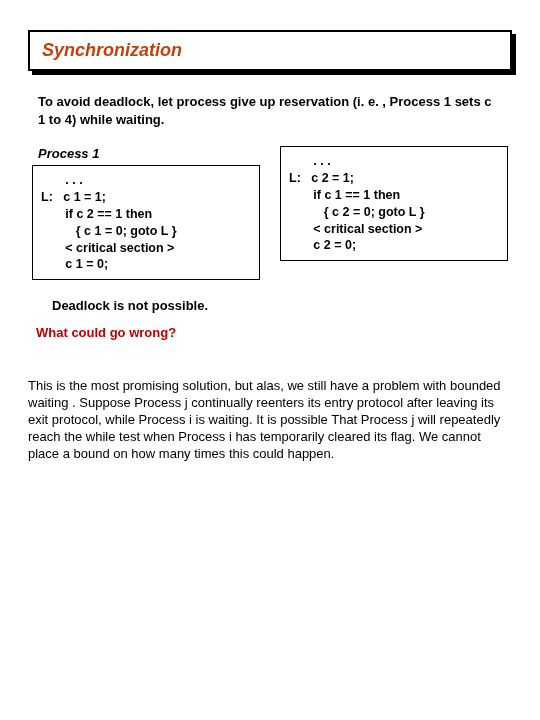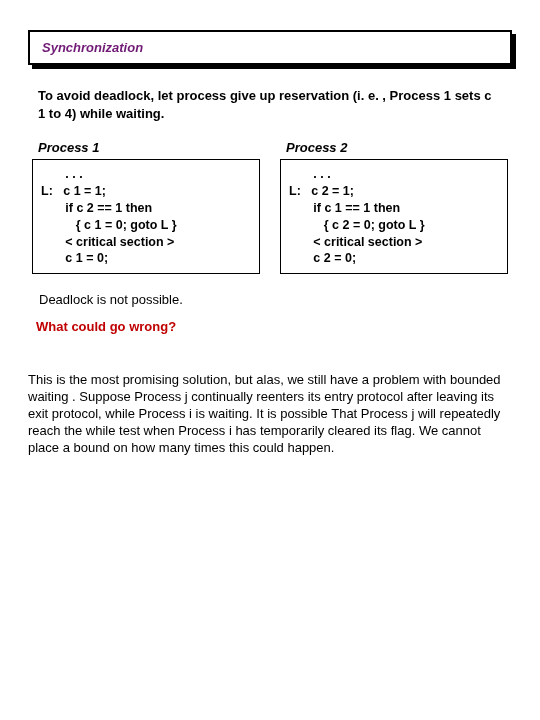--- a/index.html
+++ b/index.html
@@ -15,24 +15,24 @@
     padding: 30px 28px 10px 28px;
   }
   .title-box {
     border: 2px solid #000;
     box-shadow: 4px 4px 0 #000;
     padding: 8px 12px;
     margin-bottom: 22px;
     background: #fff;
   }
   .title-text {
-    color: #701a75;
+    color: #c2410c;
     font-weight: bold;
     font-style: italic;
-    font-size: 13px;
+    font-size: 18px;
   }
   .intro {
     font-weight: bold;
     margin: 0 10px 18px 10px;
     line-height: 1.35;
   }
   .proc-row {
     display: flex;
     gap: 20px;
     margin: 0 4px 18px 4px;
@@ -50,22 +50,22 @@
   .code-box {
     border: 1px solid #000;
     padding: 6px 8px 6px 8px;
     font-weight: bold;
     font-size: 12.5px;
     line-height: 1.35;
     white-space: pre;
     font-family: Arial, Helvetica, sans-serif;
   }
   .stmt {
-    font-weight: normal;
-    margin: 0 10px 12px 11px;
+    font-weight: bold;
+    margin: 0 10px 12px 24px;
   }
   .question {
     color: #c00000;
     font-weight: bold;
     margin: 0 10px 0 8px;
   }
   .notes {
     padding: 28px 28px 40px 28px;
     font-size: 13px;
     line-height: 1.3;
@@ -86,21 +86,20 @@
     <div class="proc-col">
       <div class="proc-title">Process 1</div>
       <div class="code-box">       . . .
 L:   c 1 = 1;
        if c 2 == 1 then
           { c 1 = 0; goto L }
        &lt; critical section &gt;
        c 1 = 0;</div>
     </div>
     <div class="proc-col">
-      <div class="proc-title">Process 2</div>
       <div class="code-box">       . . .
 L:   c 2 = 1;
        if c 1 == 1 then
           { c 2 = 0; goto L }
        &lt; critical section &gt;
        c 2 = 0;</div>
     </div>
   </div>
 
   <div class="stmt">Deadlock is not possible.</div>

